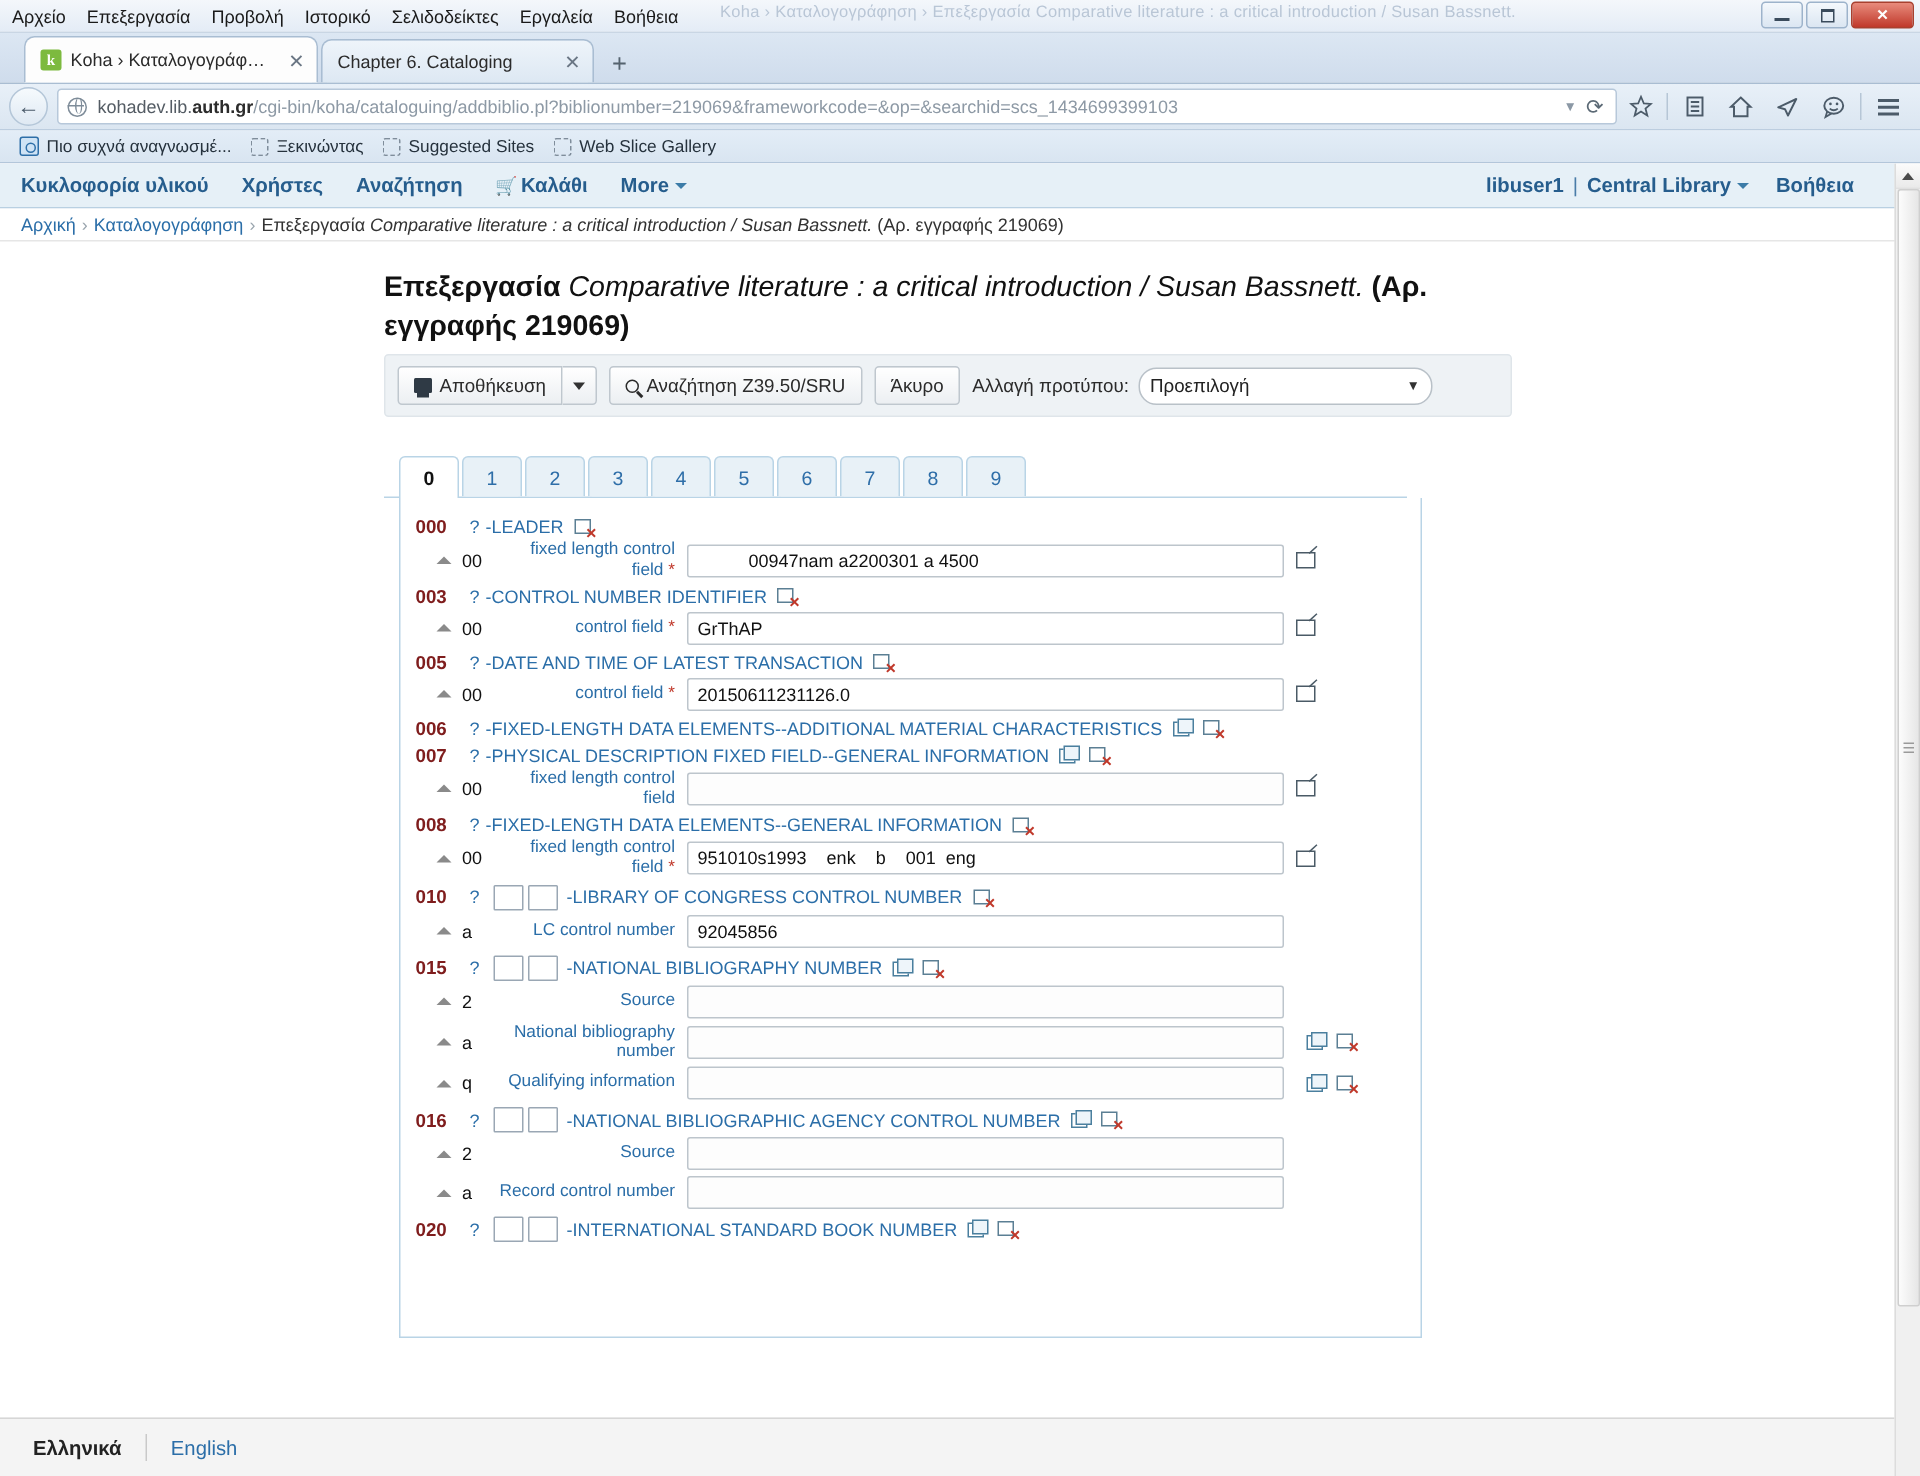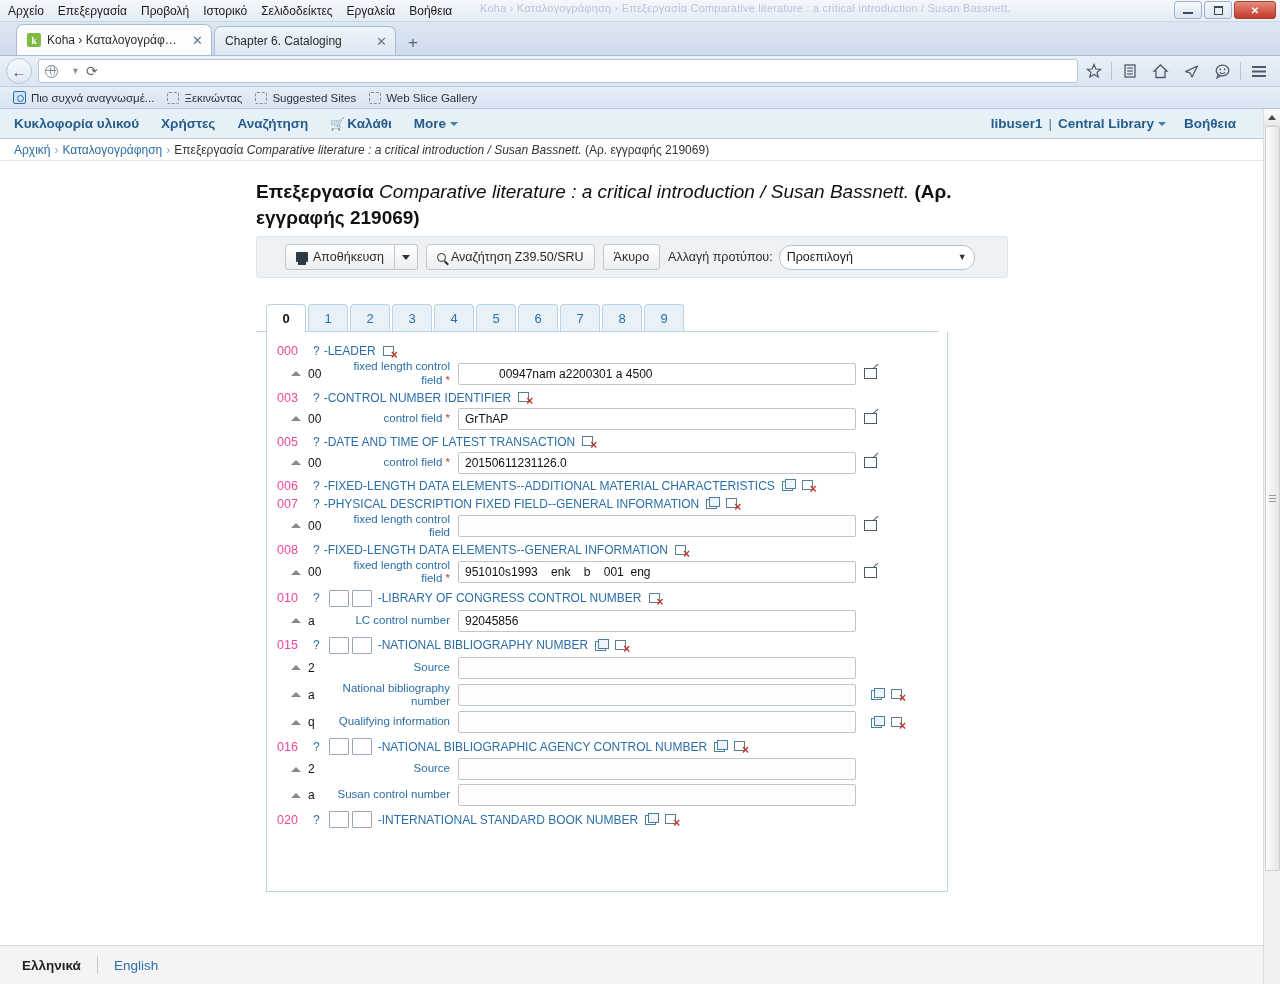--- a/index.html
+++ b/index.html
@@ -272,21 +272,21 @@
   .btn {
     height: 26px;
     border: 1px solid #bfc7ce;
     background: linear-gradient(to bottom, #ffffff 0%, #eceff2 100%);
     border-radius: 3px;
     font-size: 12.5px; color: #2b2b2b;
     display: flex; align-items: center; gap: 5px;
     padding: 0 10px;
     white-space: nowrap;
   }
-  .btn-group { display: flex; margin-left: 20px; }
+  .btn-group { display: flex; }
   .btn-group .btn:first-child { border-radius: 3px 0 0 3px; }
   .btn-group .btn.caretbtn {
     border-radius: 0 3px 3px 0; border-left: none;
     padding: 0 7px;
   }
   .caret-dn {
     width: 0; height: 0;
     border-left: 4px solid transparent; border-right: 4px solid transparent;
     border-top: 5px solid #333;
   }
@@ -352,21 +352,21 @@
     height: 560px;
     overflow: hidden;
   }
 
   
   .tagrow {
     display: flex; align-items: center;
     font-size: 12px; margin: 4px 0 2px 0;
     white-space: nowrap;
   }
-  .tagnum { font-weight: normal; color: #ec4899; width: 30px; font-size: 12.5px; }
+  .tagnum { font-weight: bold; color: #7f1d1d; width: 30px; font-size: 12.5px; }
   .qmark { color: #2b6ea8; margin: 0 4px 0 6px; }
   .tagdesc { color: #2b6ea8; }
   .ind-box {
     width: 20px; height: 17px;
     border: 1px solid #9aa7b4; background: #fff;
     margin-right: 3px; border-radius: 1px;
   }
   .ind-wrap { display: flex; margin: 0 3px 0 5px; }
   .ico-clone, .ico-del {
     display: inline-block; width: 13px; height: 11px;
@@ -514,20 +514,21 @@
     <span class="tlabel">Chapter 6. Cataloging</span>
     <span class="tclose">✕</span>
   </div>
   <div class="newtab">+</div>
 </div>
 
 <div class="urlbar-row">
   <div class="nav-back">←</div>
   <div class="urlfield">
     <span class="globe-icon"></span>
+    <span class="urltext"><span class="host">kohadev.lib.</span><b>auth.gr</b><span>/cgi-bin/koha/cataloguing/addbiblio.pl?biblionumber=219069&amp;frameworkcode=&amp;op=&amp;searchid=scs_1434699399103</span></span>
     <span class="url-drop">▼</span>
     <span class="url-reload">⟳</span>
   </div>
   <div class="tb-icons">
     <div class="tb-icon">
       <svg width="16" height="16" viewBox="0 0 16 16">
           <polygon points="8,1.5 9.9,6 14.6,6.3 11,9.4 12.2,14 8,11.4 3.8,14 5,9.4 1.4,6.3 6.1,6" fill="none" stroke="#4c5b69" stroke-width="1.2"></polygon>
         </svg>
     </div>
     <div class="tb-sep"></div>
@@ -841,21 +842,21 @@
             <span class="subcode">2</span>
             <span class="sublabel"><span>Source</span></span>
             <span class="txtinput empty" style="white-space: pre;"></span>
             <span class="row-icons"></span>
           </div>
           <div class="subrow">
             <span class="tri">
               <i></i>
             </span>
             <span class="subcode">a</span>
-            <span class="sublabel"><span>Susan control number</span></span>
+            <span class="sublabel"><span>Record control number</span></span>
             <span class="txtinput empty" style="white-space: pre;"></span>
             <span class="row-icons"></span>
           </div>
           <div class="tagrow">
             <span class="tagnum">020</span>
             <span class="qmark">?</span>
             <span class="ind-wrap">
               <span class="ind-box"></span>
               <span class="ind-box"></span>
             </span>

